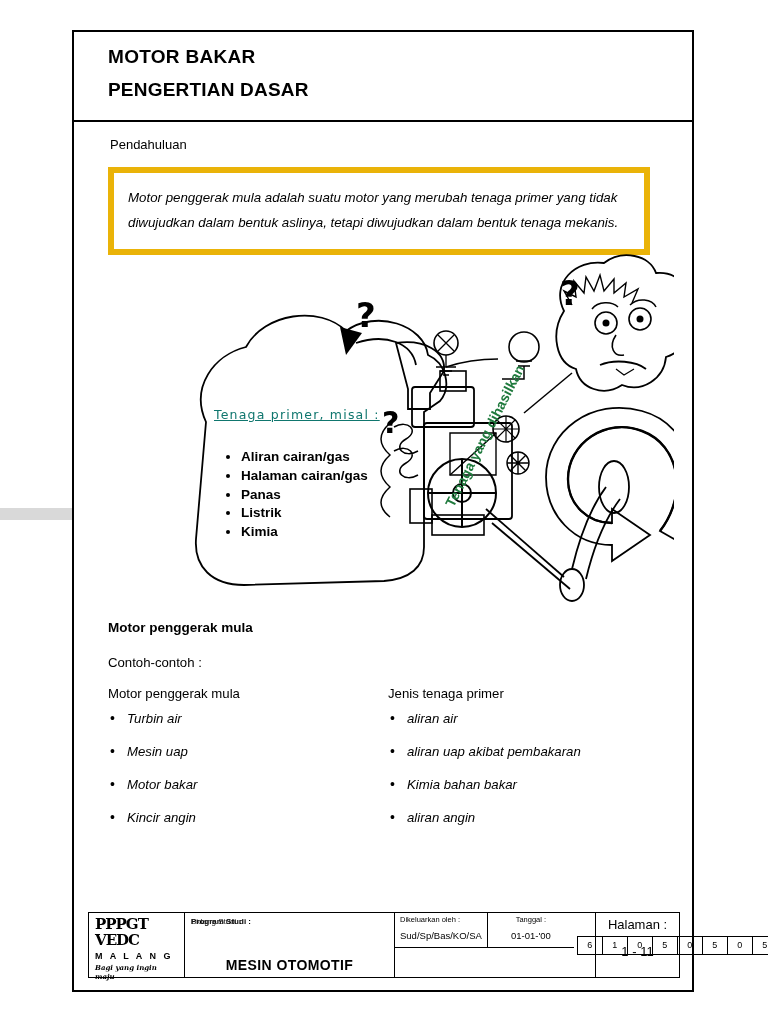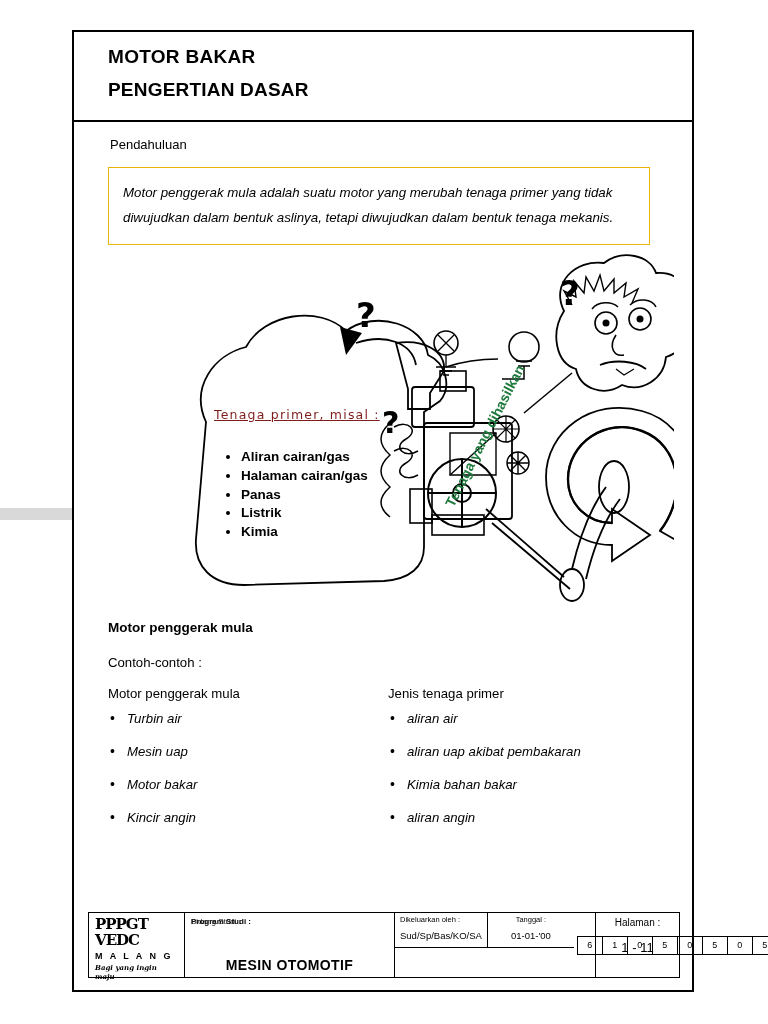--- a/index.html
+++ b/index.html
@@ -71,21 +71,21 @@
     top: 105px;
     font-size: 13px;
     font-weight: normal;
   }
   .intro-box {
     position: absolute;
     left: 34px;
     top: 135px;
     width: 542px;
     box-sizing: border-box;
-    border: 1px solid #eab308;
+    border: 6px solid #eab308;
     padding: 13px 14px 14px 14px;
     font-style: italic;
     font-size: 13.3px;
     line-height: 1.85;
   }
   
   .illus {
     position: absolute;
     left: 20px;
     top: 215px;
@@ -108,21 +108,21 @@
   }
   .tenaga-list li { margin-bottom: 1px; }
   .handwrite-head {
     position: absolute;
     left: 120px;
     top: 160px;
     font-family: "DejaVu Sans", sans-serif;
     font-size: 12.5px;
     letter-spacing: 1.2px;
     text-decoration: underline;
-    color: #7f1d1d;
+    color: #0f766e;
   }
   .green-label {
     position: absolute;
     left: 348px;
     top: 255px;
     color: #1f7a3d;
     font-size: 14px;
     font-weight: bold;
     transform: rotate(-63deg);
     transform-origin: left top;
@@ -296,21 +296,21 @@
     text-align: center;
     line-height: 17px;
   }
   .fb-page {
     width: 84px;
     border-left: 1.5px solid #000;
     box-sizing: border-box;
     text-align: center;
     padding-top: 4px;
   }
-  .fb-page .pl { font-size: 10px; }
+  .fb-page .pl { font-size: 13px; }
   .fb-page .pv { font-size: 13px; margin-top: 12px; }
 </style>
 </head>
 <body>
 
 <div class="page">
 
   <div class="left-stub"></div>
 
   <div class="frame">

